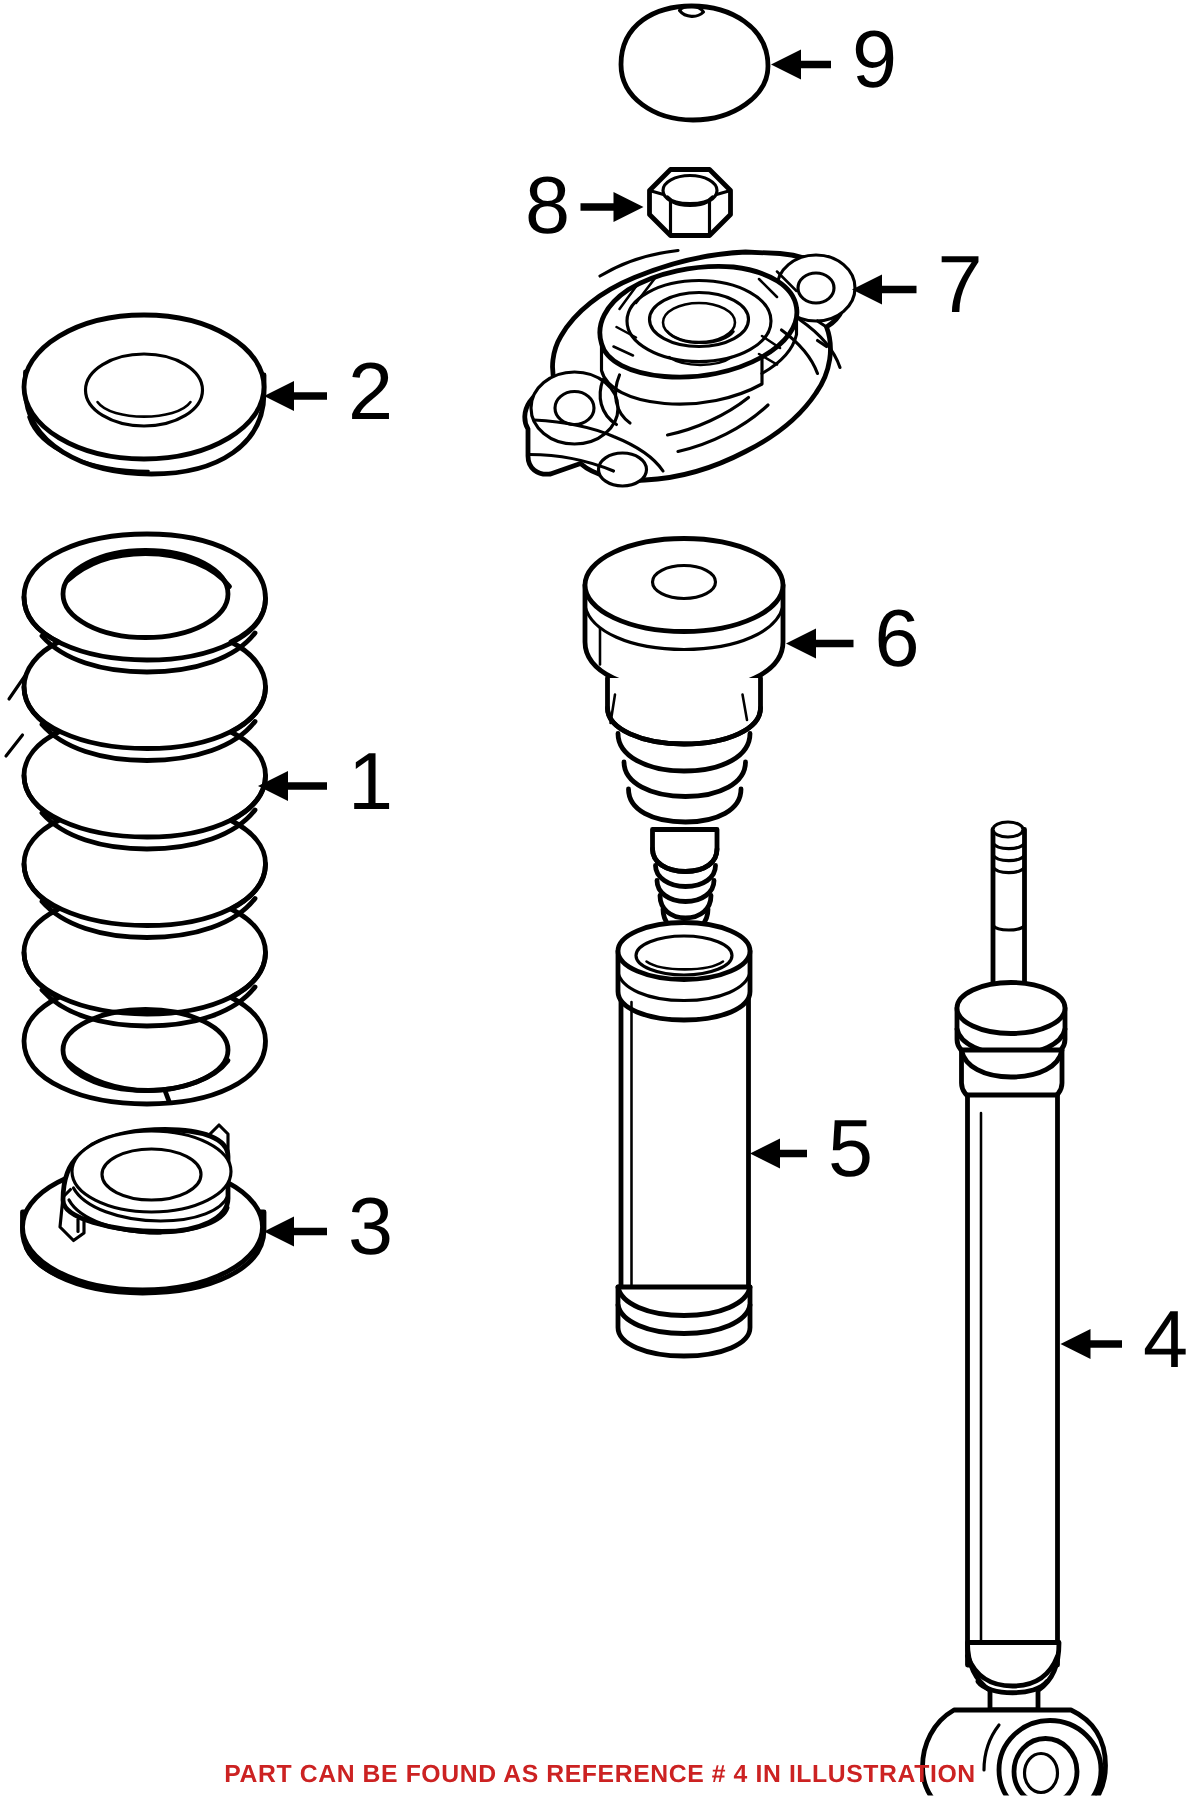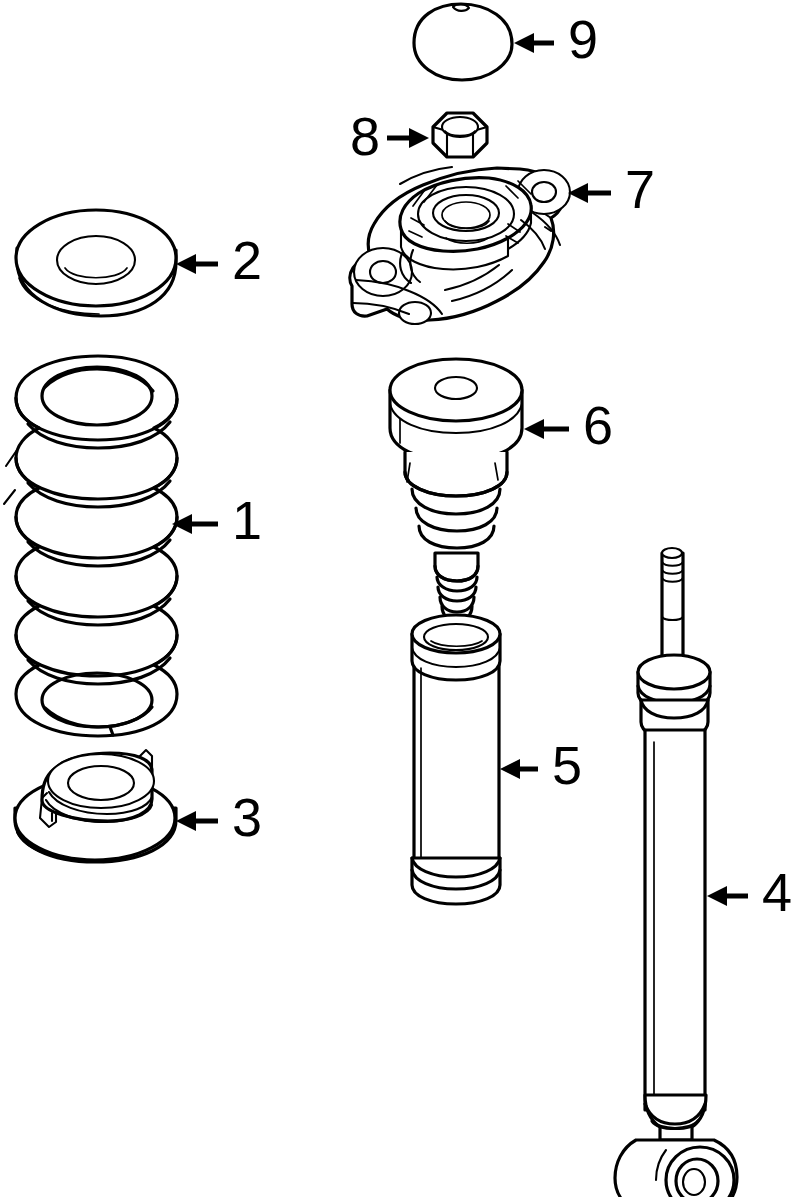--- a/index.html
+++ b/index.html
@@ -396,13 +396,14 @@
     </g>
 
     <g>
       <line class="leader" x1="748" y1="896" x2="717" y2="896"></line>
       <polygon class="arrowhead" points="707,896 727,886 727,906"></polygon>
       <text class="callout-num" x="762" y="897">4</text>
     </g>
 
   </svg>
 
+  <div class="footer-note">PART CAN BE FOUND AS REFERENCE # 4 IN ILLUSTRATION</div>
 </div>
 
 </body></html>

